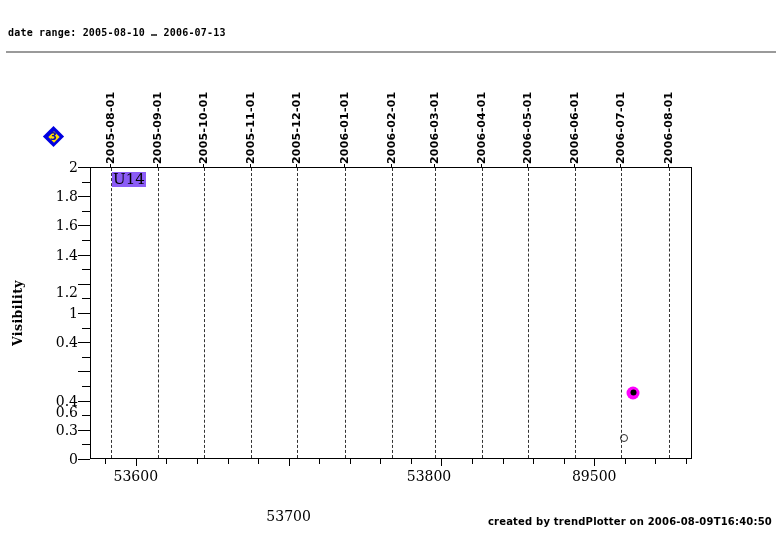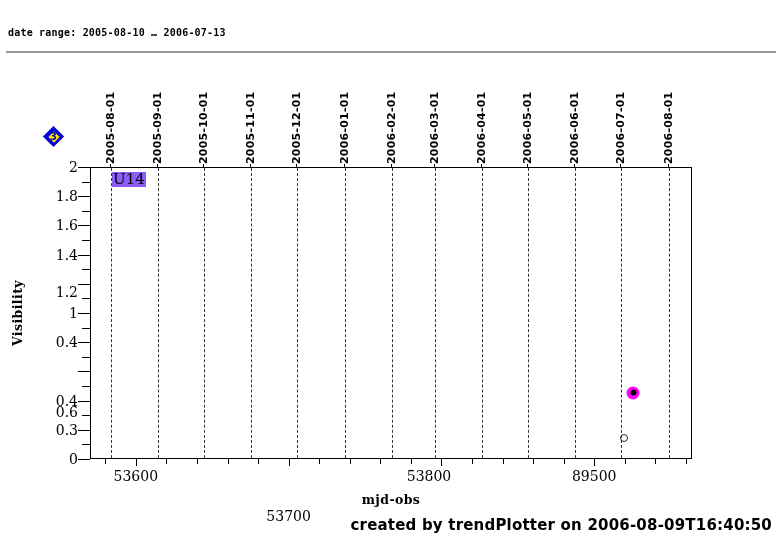--- a/index.html
+++ b/index.html
@@ -256,21 +256,21 @@
     line-height: 13px;
   }
 
   
   #footer {
     position: absolute;
     right: 10px;
     top: 516px;
     font-family: "DejaVu Sans", "Liberation Sans", sans-serif;
     font-weight: bold;
-    font-size: 15px;
+    font-size: 10px;
     letter-spacing: 0.2px;
     color: #000;
     white-space: pre;
   }
 </style>
 </head>
 <body>
 
 <div id="header">
   <div class="title-line" id="title-sub">date range: 2005-08-10 … 2006-07-13</div>
@@ -366,21 +366,20 @@
     <div class="gridline" style="left: 391.147px;"></div>
     <div class="gridline" style="left: 436.985px;"></div>
     <div class="gridline" style="left: 484.35px;"></div>
     <div class="gridline" style="left: 530.188px;"></div>
     <div class="gridline" style="left: 577.553px;"></div>
     <div class="datapoint pt-magenta" style="left: 542.411px; top: 224.84px;"></div>
     <div class="datapoint pt-open" style="left: 533.244px; top: 270.1px;"></div>
   </div>
 
 <div id="x-axis">
-  <div id="x-axis-title">mjd-obs</div>
 <div class="xtick minor" style="left: 15.2792px;"></div>
     <div class="xtick" style="left: 45.8376px;"></div>
     <div class="xtick minor" style="left: 76.3959px;"></div>
     <div class="xtick minor" style="left: 106.954px;"></div>
     <div class="xtick minor" style="left: 137.513px;"></div>
     <div class="xtick minor" style="left: 168.071px;"></div>
     <div class="xtick" style="left: 198.629px;"></div>
     <div class="xtick minor" style="left: 229.188px;"></div>
     <div class="xtick minor" style="left: 259.746px;"></div>
     <div class="xtick minor" style="left: 290.305px;"></div>

